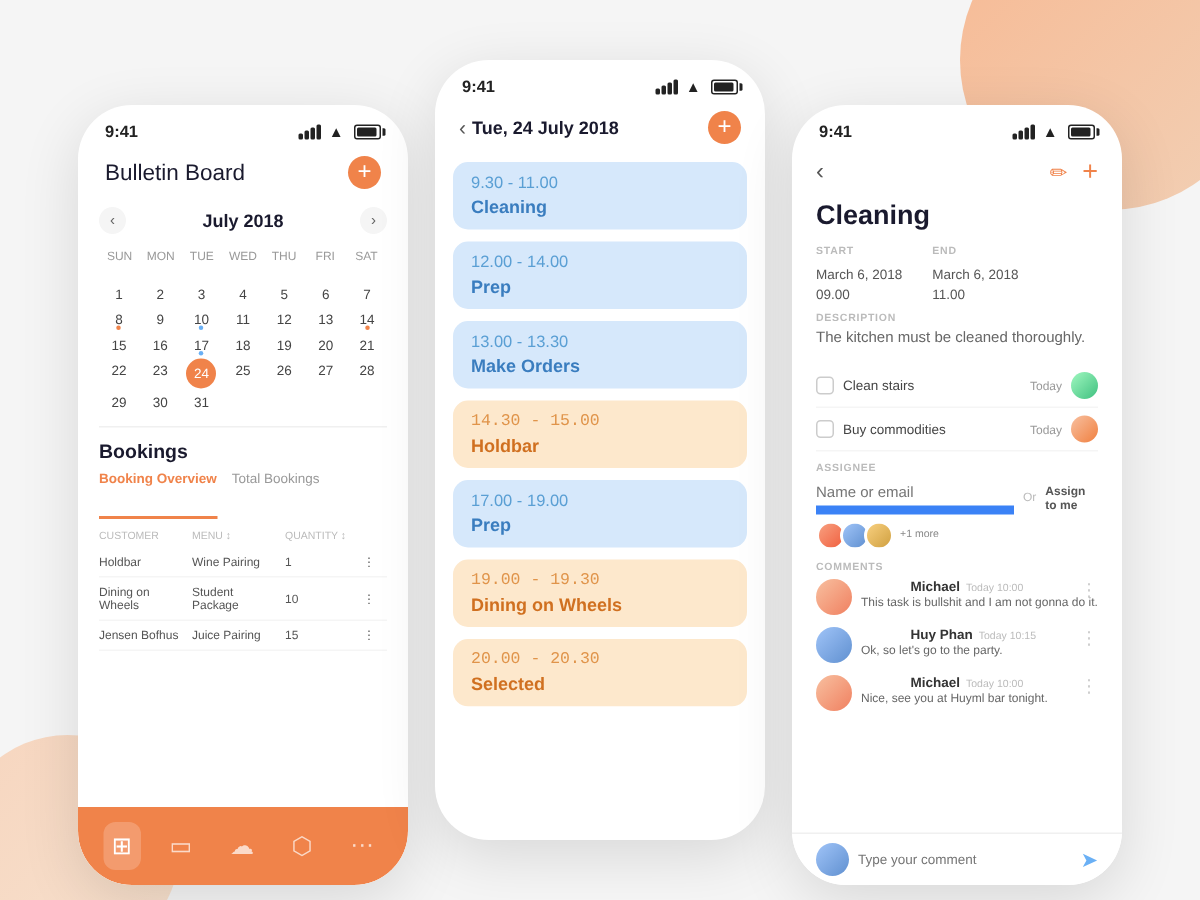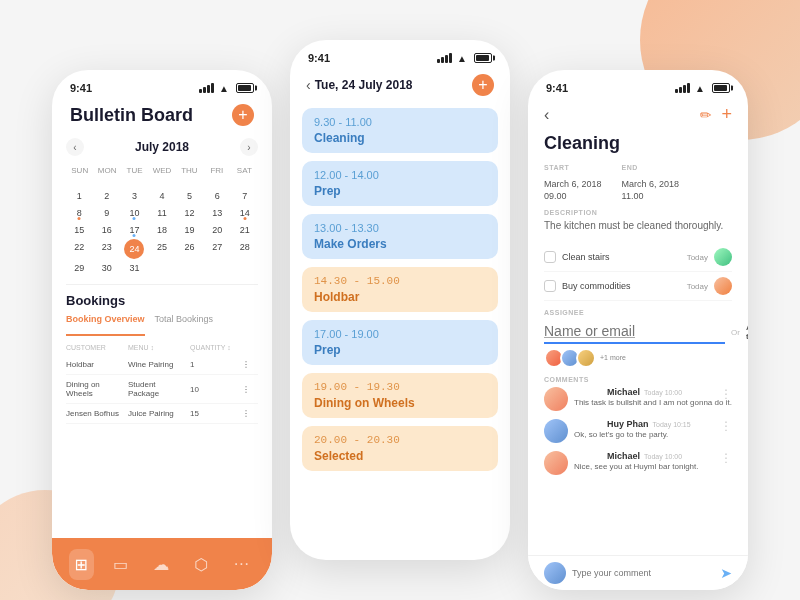--- a/index.html
+++ b/index.html
@@ -135,22 +135,22 @@
     }
 
     
     .phone-header {
       display: flex;
       justify-content: space-between;
       align-items: center;
       padding: 4px 18px 8px;
     }
     .phone-header-title {
-      font-size: 18px;
-      font-weight: 700;
+      font-size: 15px;
+      font-weight: 400;
       color: #1a1a2e;
     }
     .plus-btn {
       width: 22px;
       height: 22px;
       background: #f0834a;
       border-radius: 50%;
       color: #fff;
       font-size: 16px;
       display: flex;
@@ -258,21 +258,21 @@
     }
     .booking-tabs {
       display: flex;
       gap: 10px;
       margin-bottom: 8px;
     }
     .booking-tab {
       font-size: 9px;
       color: #999;
       cursor: pointer;
-      padding-bottom: 10px;
+      padding-bottom: 20px;
     }
     .booking-tab.active {
       color: #f0834a;
       border-bottom: 2px solid #f0834a;
       font-weight: 600;
     }
     .booking-table-header {
       display: grid;
       grid-template-columns: 1fr 1fr 50px 16px;
       gap: 2px;
@@ -497,26 +497,25 @@
     }
     .assignee-input-row {
       display: flex;
       align-items: center;
       gap: 6px;
       margin-bottom: 4px;
     }
     .assignee-input {
       flex: 1;
       border: none;
-      border-bottom: 2px solid #3b82f6;
-      font-size: 14px;
+      border-bottom: 6px solid #3b82f6;
+      font-size: 10px;
       color: #aaa;
       padding: 3px 0;
       outline: none;
-      text-decoration: underline;
     }
     .or-text {
       font-size: 8px;
       color: #bbb;
     }
     .assign-me-btn {
       font-size: 8px;
       color: #555;
       font-weight: 600;
       cursor: pointer;

